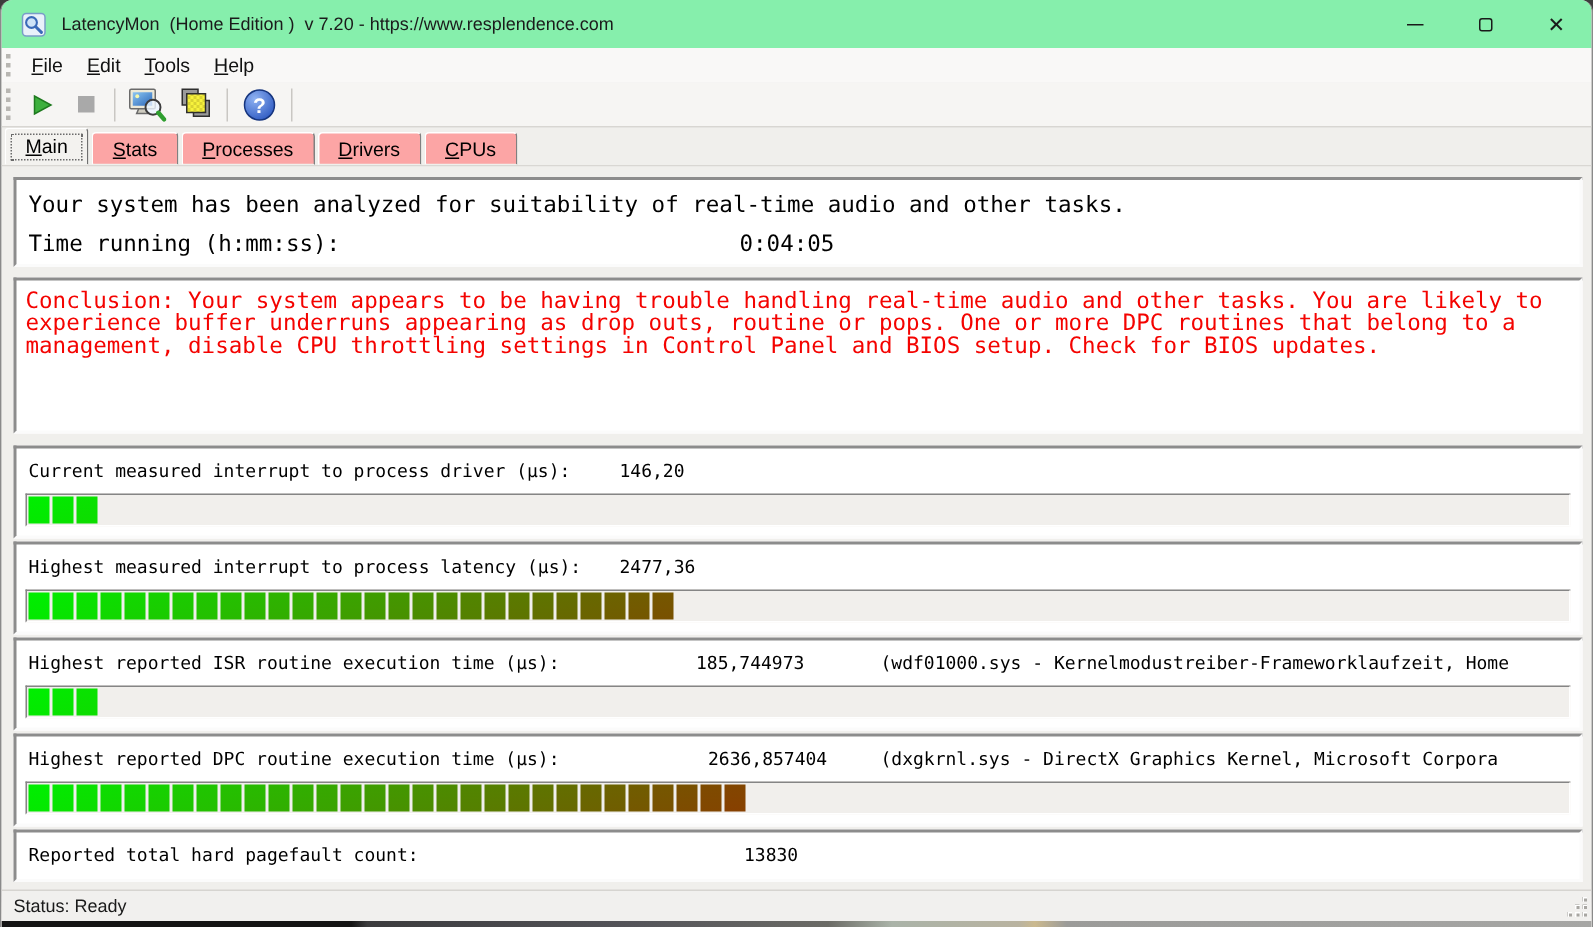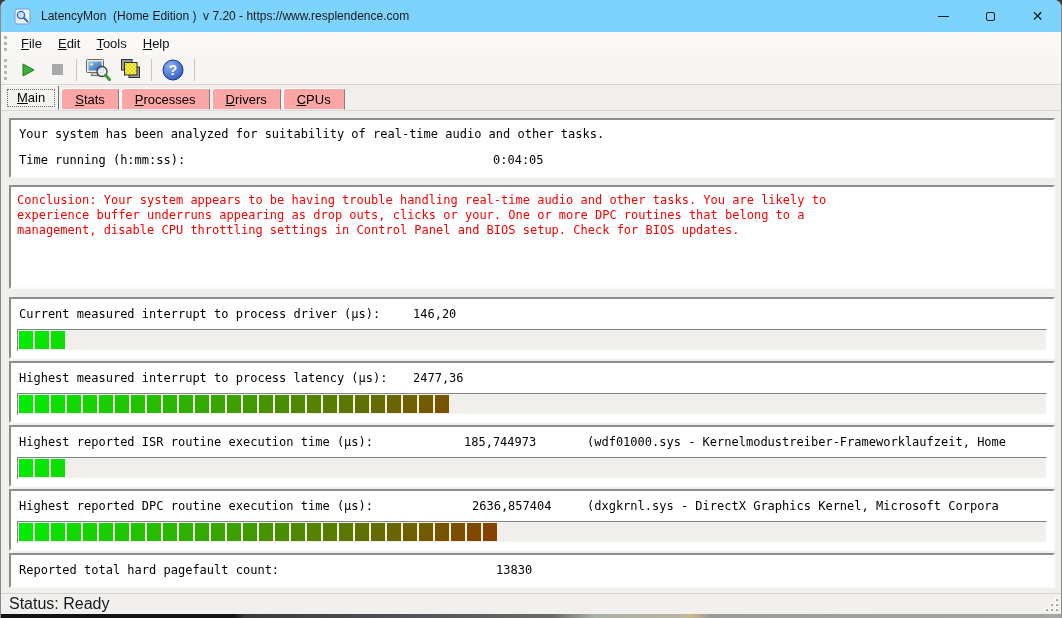--- a/index.html
+++ b/index.html
@@ -3,21 +3,21 @@
 <meta charset="utf-8">
 <style>
   * { margin:0; padding:0; box-sizing:border-box; }
   html,body { width:1062px; height:618px; overflow:hidden; background:#3c3c3c;
               font-family:"Liberation Sans", sans-serif; }
   .window { position:relative; width:1062px; height:618px;
             border-radius:8px 8px 0 0; overflow:hidden; background:#f0efec;
             border-left:1px solid #8a8a8a; border-right:1px solid #8a8a8a; }
 
   
-  .titlebar { height:32px; background:#7dd3fc; display:flex; align-items:center; }
+  .titlebar { height:32px; background:#86efac; display:flex; align-items:center; }
   .app-icon { width:17px; height:17px; margin:0 10px 0 13px; flex:0 0 auto; }
   .title-text { font-size:12px; color:#1b1b1b; white-space:pre; }
   .caption-buttons { margin-left:auto; display:flex; height:100%; }
   .cap-btn { width:47px; height:100%; display:flex; align-items:center; justify-content:center; cursor:default; }
   .glyph-min { width:11px; height:1px; background:#1a1a1a; }
   .glyph-max { width:9px; height:9px; border:1px solid #1a1a1a; border-radius:2px; }
   .glyph-close { font-size:14px; color:#1a1a1a; line-height:1; }
 
   
   .menubar { height:23px; background:#f9f8f7; display:flex; align-items:center;
@@ -46,21 +46,21 @@
                   border-color:#ffffff #707070 #f3f2ef #ffffff; }
   .tab.selected .focus-rect { position:absolute; left:3px; right:3px; top:3px; bottom:2px;
                   border:1px dotted #6b6b6b; }
   .tab-label { display:inline-block; }
   .tab-label::first-letter { text-decoration:underline; }
 
   
   .content { position:relative; height:482px; background:#f0efec; }
   .panel { position:absolute; left:8px; width:1046px; background:#ffffff;
            border:2px solid; border-color:#8c8c8c #fbfbfb #fbfbfb #8c8c8c; }
-  .mono15 { font-family:"DejaVu Sans Mono", monospace; font-size:12px; color:#000; white-space:pre; }
+  .mono15 { font-family:"DejaVu Sans Mono", monospace; font-size:15px; color:#000; white-space:pre; }
   .mono12 { font-family:"DejaVu Sans Mono", monospace; font-size:12px; color:#000; white-space:pre; }
 
   .panel-analysis { top:7px; height:60px; }
   .panel-analysis .a-line1 { position:absolute; left:8px; top:7px; }
   .panel-analysis .a-line2 { position:absolute; left:8px; top:33px; }
   .panel-analysis .a-time  { position:absolute; left:482px; top:33px; }
 
   .panel-conclusion { top:74px; height:104px; }
   .panel-conclusion .c-line { position:relative; margin-left:6px; margin-top:0;
         line-height:15px; color:#f40300; }
@@ -78,21 +78,21 @@
   .m-driver { position:absolute; left:576px; top:8px; max-width:462px; overflow:hidden; }
 
   .bar-track { position:absolute; left:6px; right:6px; top:30px; height:22px;
                background:#f1efec; border:1px solid; border-color:#858585 #ffffff #ffffff #858585;
                display:flex; align-items:stretch; padding:1px; gap:2px; overflow:hidden; }
   .seg { width:14px; flex:0 0 14px; }
 
   
   .statusbar { position:relative; height:21px; background:#f1f0ee; border-top:1px solid #d6d4d0;
                display:flex; align-items:center; padding-left:8px; }
-  .status-text { font-size:16px; color:#1a1a1a; }
+  .status-text { font-size:12px; color:#1a1a1a; }
   .resize-grip { position:absolute; right:3px; bottom:3px; width:12px; height:12px; }
   .resize-grip i { position:absolute; width:3px; height:3px; background:#a8a6a2; box-shadow:1px 1px 0 #ffffff inset; }
   .resize-grip .d1 { right:0; bottom:0; } .resize-grip .d2 { right:5px; bottom:0; }
   .resize-grip .d3 { right:10px; bottom:0; } .resize-grip .d4 { right:0; bottom:5px; }
   .resize-grip .d5 { right:5px; bottom:5px; } .resize-grip .d6 { right:0; bottom:10px; }
 
   .taskbar-sliver { height:4px;
      background:linear-gradient(90deg,#141414 0%,#141414 22%,#3b3b3d 23%,#55555a 40%,
                 #6b6b66 52%,#aab3a8 56%,#b9b3a0 64%,#cbb98e 65%,#9b9b99 67%,#a6a6a4 100%); }
 </style>
@@ -209,21 +209,21 @@
 
     <div class="panel panel-analysis">
       <span class="mono15 a-line1">Your system has been analyzed for suitability of real-time audio and other tasks.</span>
       <span class="mono15 a-line2">Time running (h:mm:ss):</span>
       <span class="mono15 a-time">0:04:05</span>
     </div>
 
     <div class="panel panel-conclusion">
       <div class="c-wrap">
         <div class="mono15 c-line">Conclusion: Your system appears to be having trouble handling real-time audio and other tasks. You are likely to</div>
-        <div class="mono15 c-line">experience buffer underruns appearing as drop outs, clicks or your. One or more DPC routines that belong to a</div>
+        <div class="mono15 c-line">experience buffer underruns appearing as drop outs, routine or pops. One or more DPC routines that belong to a</div>
         <div class="mono15 c-line">management, disable CPU throttling settings in Control Panel and BIOS setup. Check for BIOS updates.</div>
       </div>
     </div>
 
     <div class="row row-0">
       <span class="mono12 m-label">Current measured interrupt to process driver (µs):</span>
       <span class="mono12 m-value">146,20</span>
       <div class="bar-track">
           <span class="seg" style="background: linear-gradient(rgb(0, 238, 0) 0%, rgb(4, 232, 0) 100%);"></span>
           <span class="seg" style="background: linear-gradient(rgb(4, 232, 0) 0%, rgb(9, 226, 0) 100%);"></span>

